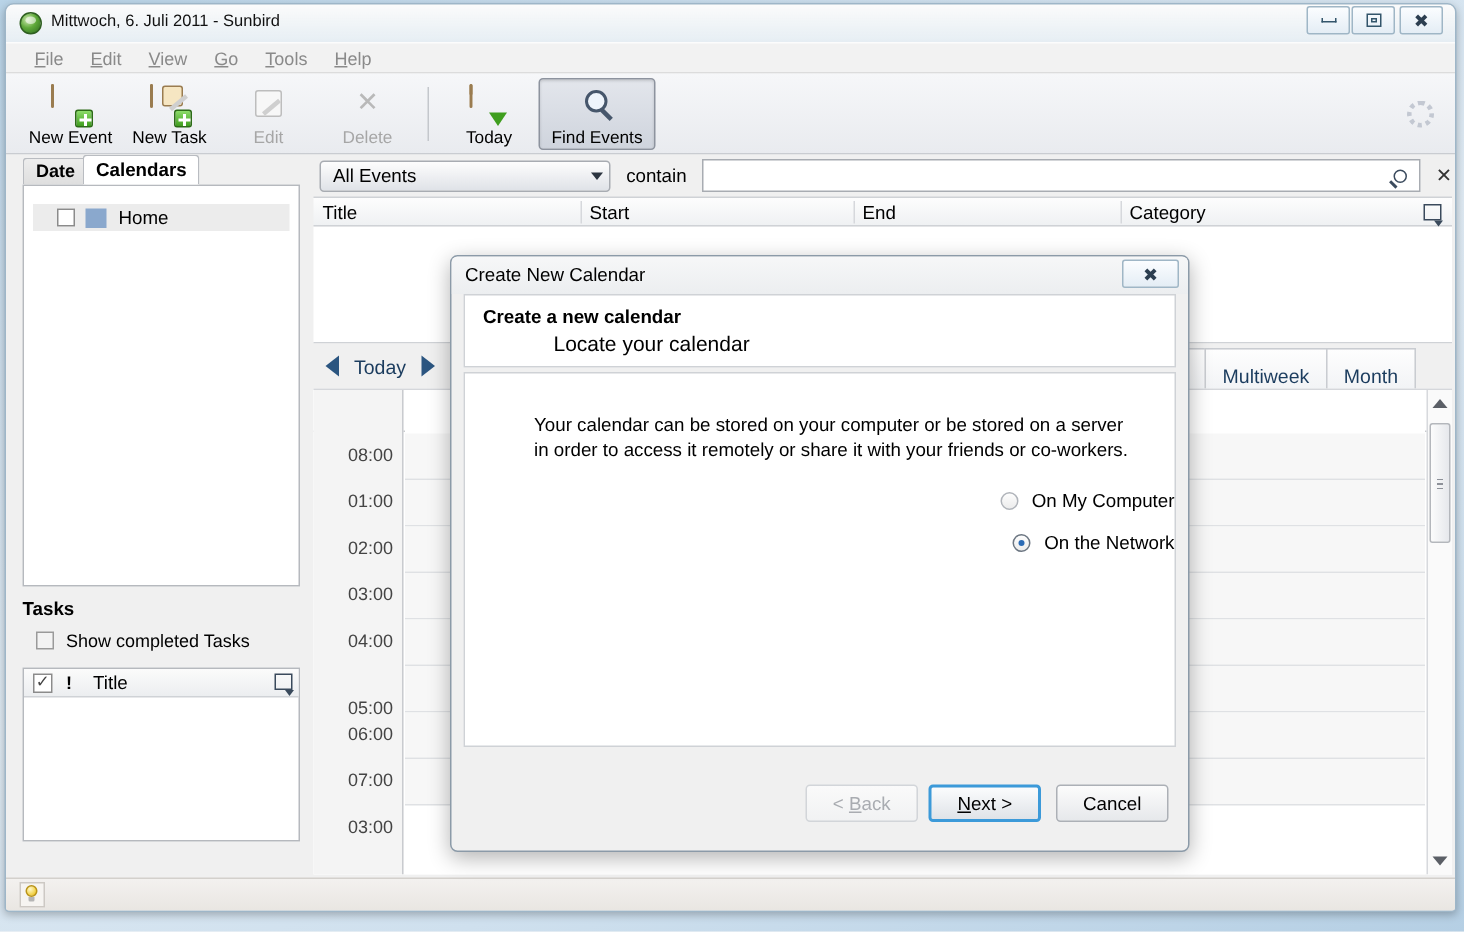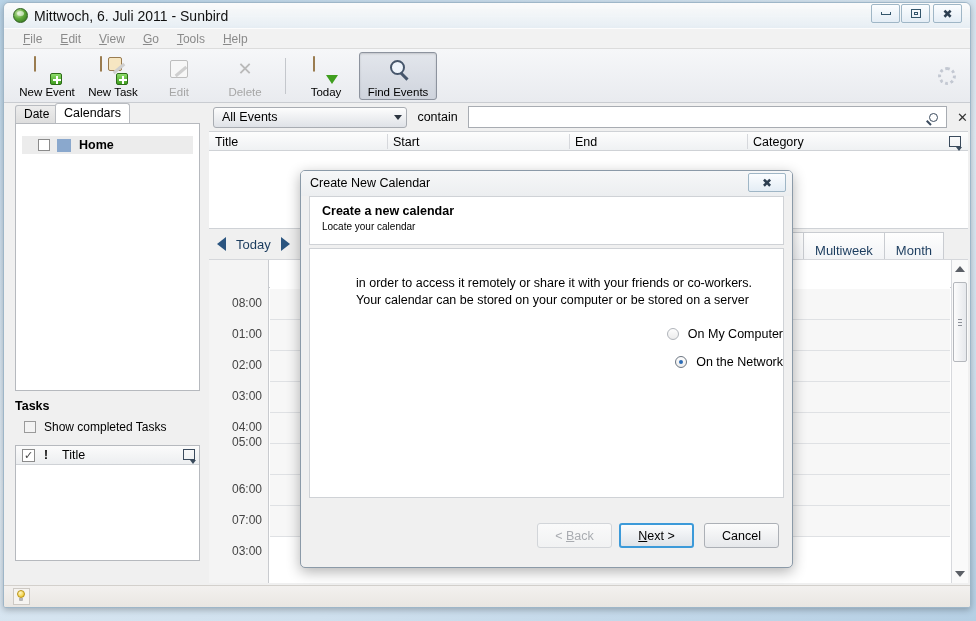--- a/index.html
+++ b/index.html
@@ -39,21 +39,21 @@
     width: 15px; height: 15px; border-radius: 50%;
     background: radial-gradient(circle at 35% 32%, #cfe9b2 0%, #5fa93a 45%, #2c6b1d 100%);
     border: 1px solid #2f5f21;
   }
   #app-icon:after{
     content:""; position:absolute; left:3px; top:2px; width:7px; height:5px;
     border-radius:50%; background:rgba(255,255,255,.55);
   }
   #win-title {
     position: absolute; left: 30px; top: 5px;
-    font-size: 14px; color: #111; white-space: nowrap;
+    font-size: 11px; color: #111; white-space: nowrap;
   }
   .wbtn {
     position: absolute; top: 1px;
     width: 29px; height: 19px;
     border: 1px solid #9fb6c6;
     background: linear-gradient(to bottom,#fbfdff,#e4edf5);
     border-radius: 2px;
     display: flex; align-items: center; justify-content: center;
     color: #2c3e50; font-size: 11px;
   }
@@ -137,36 +137,37 @@
 
   
   #leftpane { position:absolute; left:9px; top:0; width:190px; height:100%; }
   #tabstrip { height:20px; position:relative; }
   .tab {
     position:absolute; top:2px; height:18px;
     padding:1px 8px 0 8px; font-size:12px;
     border:1px solid #b9bcc1; border-bottom:none;
     background:linear-gradient(#ededed,#dedede);
     border-radius:3px 3px 0 0;
+    font-weight:bold;
   }
   .tab.active {
     top:0; height:20px; background:#fff; z-index:3;
     border-color:#b9bcc1; font-size:12.5px; padding-top:2px;
   }
   #tab-date { left:2px; }
   #tab-cal { left:42px; }
   #calendar-list {
     position:absolute; left:2px; top:20px; width:185px; height:268px;
     background:#fff; border:1px solid #b6b9be;
   }
   .cal-row { display:flex; align-items:center; height:18px; margin:12px 6px 0 6px;
              background:#ececec; padding-left:16px; }
   .cal-check { width:12px;height:12px;border:1px solid #8b8b8b;background:#fff;margin-right:7px;}
   .cal-swatch{ width:14px;height:13px;background:#8aa8cd;margin-right:8px;}
-  .cal-name { font-size:12.5px;font-weight:bold; }
+  .cal-name { font-size:12.5px; }
 
   #tasks-head { position:absolute; left:2px; top:296px; width:185px; }
   #tasks-title { font-weight:bold; font-size:12.5px; }
   #show-completed { display:flex; align-items:center; margin-top:7px; padding-left:9px; }
   #show-completed .cb { width:12px;height:12px;border:1px solid #9a9a9a;background:#f3f3f3;margin-right:8px;}
   #tasks-table {
     position:absolute; left:2px; top:342px; width:185px; height:116px;
     background:#fff; border:1px solid #b6b9be;
   }
   #tasks-thead { height:19px; background:linear-gradient(#fbfbfb,#eceef0); border-bottom:1px solid #cfd2d6;
@@ -281,21 +282,21 @@
     background:linear-gradient(#fbfdff,#e4edf5);
     display:flex; align-items:center; justify-content:center;
     font-size:12px; color:#2c3e50; font-family:"DejaVu Sans",sans-serif;
   }
   #dlg-header {
     margin:0 8px; height:49px; background:#fff;
     border:1px solid #cfd2d6;
     padding:7px 0 0 12px;
   }
   #dlg-h1 { font-weight:bold; font-size:12.5px; }
-  #dlg-h2 { font-size:10px; margin-top:3px; }
+  #dlg-h2 { font-size:14px; margin-top:3px;margin-left:47px; }
   #dlg-content {
     margin:3px 8px 0 8px; height:250px; background:#fff;
     border:1px solid #cfd2d6;
     padding:26px 0 0 46px;
   }
   .dlg-p { font-size:12.5px; line-height:17px; }
   .radio-row { display:flex; align-items:center; margin-top:14px;justify-content:flex-end; }
   .radio {
     width:12px; height:12px; border-radius:50%;
     border:1px solid #b0b4ba; background:linear-gradient(#fdfdfd,#ececec);
@@ -480,21 +481,21 @@
       </div>
 
       <div id="grid-area">
         <div id="allday-band"></div>
         <div id="time-col">
           <span class="time-lab" style="top:36px">08:00</span>
           <span class="time-lab" style="top:67px">01:00</span>
           <span class="time-lab" style="top:98px">02:00</span>
           <span class="time-lab" style="top:129px">03:00</span>
           <span class="time-lab" style="top:160px">04:00</span>
-          <span class="time-lab" style="top:175px">05:00</span>
+          <span class="time-lab" style="top:205px">05:00</span>
           <span class="time-lab" style="top:222px">06:00</span>
           <span class="time-lab" style="top:253px">07:00</span>
           <span class="time-lab" style="top:284px">03:00</span>
         </div>
         <div id="day-col">
           <div class="hour-band" style="top:29px;height:30px;"></div>
           <div class="hour-line" style="top:59px"></div>
           <div class="hour-band" style="top:60px;height:30px;"></div>
           <div class="hour-line" style="top:90px"></div>
           <div class="hour-band" style="top:91px;height:30px;"></div>
@@ -539,22 +540,22 @@
         <span>✖</span>
       </div>
     </div>
 
     <div id="dlg-header">
       <div id="dlg-h1">Create a new calendar</div>
       <div id="dlg-h2">Locate your calendar</div>
     </div>
 
     <div id="dlg-content">
+      <div class="dlg-p">Your calendar can be stored on your computer or be stored on a server</div>
       <div class="dlg-p">in order to access it remotely or share it with your friends or co-workers.</div>
-      <div class="dlg-p">Your calendar can be stored on your computer or be stored on a server</div>
 
       <div class="radio-row" style="margin-top:18px">
         <span class="radio"></span>
         <span class="radio-lab">On My Computer</span>
       </div>
       <div class="radio-row">
         <span class="radio checked"></span>
         <span class="radio-lab">On the Network</span>
       </div>
     </div>

